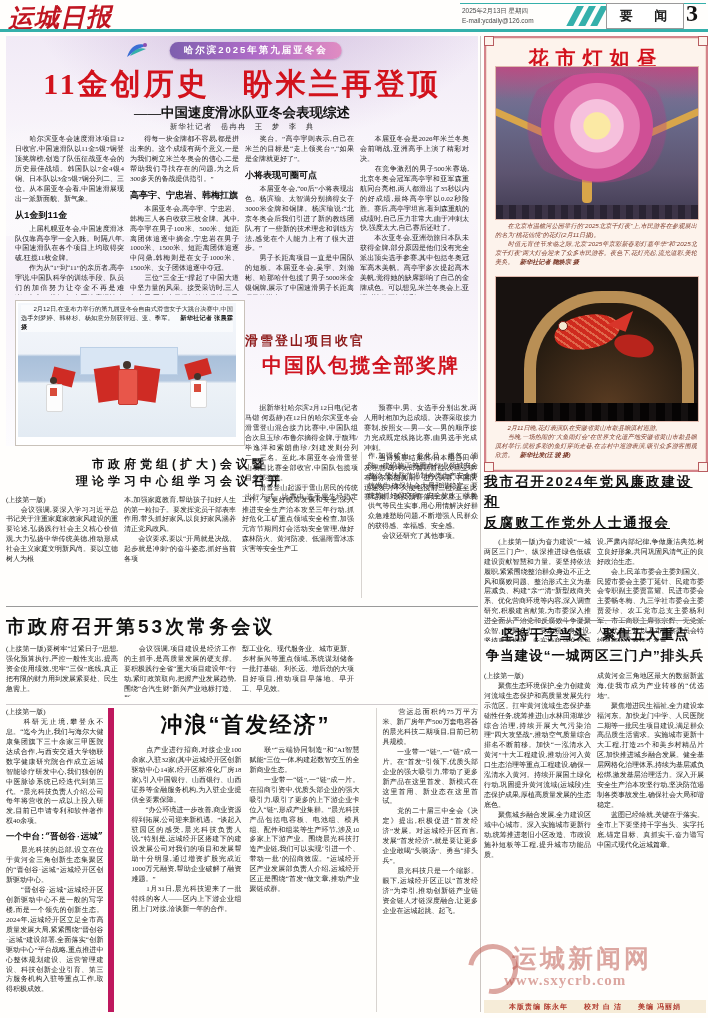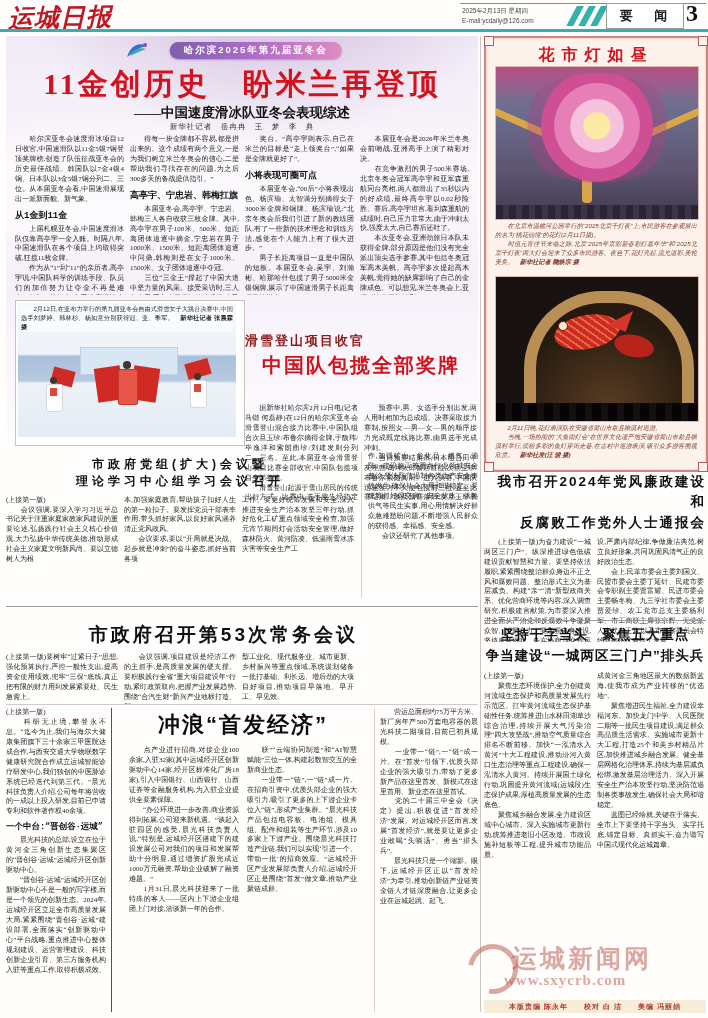--- a/index.html
+++ b/index.html
@@ -60,39 +60,39 @@
   
   .party{left:6px;top:452px;width:472px;height:150px;display:flex;}
   .party-left{width:352px;}
   .p-headline{text-align:center;font-weight:bold;font-size:12px;color:#101010;letter-spacing:4px;line-height:1.4;margin-top:4px;}
   .p-cols{display:flex;gap:6px;margin-top:6px;}
   .pcol{width:112px;height:88px;overflow:hidden;}
   .party-right{width:112px;height:146px;margin-left:7px;padding-left:6px;border-left:1px solid #d8d4d0;overflow:hidden;}
   .hr1{left:6px;top:606px;width:472px;height:1px;background:#9a9a9a;}
   .exec{left:6px;top:611px;width:472px;height:90px;display:flex;}
   .exec-left{width:352px;}
-  .e-headline{text-align:right;font-weight:bold;font-size:19px;color:#101010;letter-spacing:3px;margin-top:11px;}
+  .e-headline{text-align:left;font-weight:bold;font-size:19px;color:#101010;letter-spacing:3px;margin-top:3px;}
   .e-cols{display:flex;gap:6px;margin-top:5px;}
   .ecol{width:112px;height:52px;overflow:hidden;}
   .exec-right{width:112px;height:88px;margin-left:7px;padding-left:6px;border-left:1px solid #d8d4d0;overflow:hidden;}
   .hr2{left:6px;top:704px;width:472px;height:1px;background:#cfcacc;}
   
   .surf{left:6px;top:708px;width:472px;height:304px;display:flex;}
   .surf-a{width:110px;height:304px;overflow:hidden;}
-  .surf-mid{width:238px;margin:0 5px;padding:0 17px;border-left:1px solid #be185d;border-right:1px solid #d8d4d0;}
+  .surf-mid{width:238px;margin:0 5px;padding:0 17px;border-left:6px solid #be185d;border-right:1px solid #d8d4d0;}
   .s-headline{text-align:center;font-weight:bold;font-size:22px;color:#0c0c0c;letter-spacing:2px;margin-top:2px;}
   .s-cols{display:flex;gap:8px;margin-top:6px;}
   .scol{width:110px;height:266px;overflow:hidden;}
   .surf-d{width:108px;height:304px;overflow:hidden;}
   
   .vline{left:480px;top:36px;width:1px;height:976px;background:#ccc6c2;}
   .lantern{left:484px;top:36px;width:220px;height:432px;background:#fdf3ec;
            border:2px solid #d4838a;box-shadow:inset 0 0 0 1px #f3d9cf;}
   .corner{position:absolute;width:8px;height:8px;border:1.5px solid #b85c60;background:#fdf3ec;}
-  .l-title{position:absolute;left:0;top:7px;width:100%;text-align:center;font-weight:bold;font-size:16px;
+  .l-title{position:absolute;left:0;top:7px;width:100%;text-align:center;font-weight:bold;font-size:20px;
            color:#d2121c;letter-spacing:7px;}
   .lphoto{position:absolute;left:9px;width:202px;overflow:hidden;border:1px solid #e0b9ad;}
   .l-cap{position:absolute;left:9px;width:202px;font-size:6.2px;line-height:1.45;color:#7c3a2a;
          text-align:justify;white-space:pre-line;overflow:hidden;font-style:italic;}
   .flower{position:relative;width:100%;height:100%;
           background:linear-gradient(180deg,#8e6f96 0%,#6b6d8e 30%,#5d5470 70%,#3f3a50 100%);}
   .petals{position:absolute;left:18px;top:6px;width:166px;height:110px;border-radius:50%;
           background:radial-gradient(circle at 50% 48%,#fbe9a4 0 13%,#f6c1dd 14% 26%,#e67fb6 27% 42%,#cf4f95 43% 55%,rgba(180,60,130,.35) 56% 68%,transparent 70%);}
   .canopy{position:absolute;left:0;top:-8px;width:100%;height:52px;
           background:radial-gradient(ellipse at 12% 0%,#c2447e,transparent 55%),radial-gradient(ellipse at 88% 0%,#c2447e,transparent 55%);}
@@ -103,21 +103,21 @@
   .arch{position:absolute;left:28px;top:14px;width:146px;height:150px;border:12px solid #b98f55;
         border-bottom:none;border-radius:78px 78px 0 0;
         background:radial-gradient(circle at 50% 70%,#5a3c22,#241a10 75%);}
   .fishbody{position:absolute;background:#cf2a1e;border-radius:50%;
             background-image:repeating-linear-gradient(45deg,rgba(255,220,160,.35) 0 2px,transparent 2px 6px);}
   .fishtail{position:absolute;width:0;height:0;border-style:solid;}
   .fisheye{position:absolute;width:8px;height:8px;background:#f5e9d2;border-radius:50%;border:1.5px solid #7d1812;}
   .fcrowd{position:absolute;bottom:0;width:100%;height:18px;
           background:repeating-linear-gradient(90deg,#060404 0 9px,#141010 9px 16px);}
   .briefing{left:484px;top:472px;width:222px;}
-  .b-headline{text-align:right;font-weight:bold;font-size:13.5px;color:#101010;letter-spacing:2px;line-height:1.5;}
+  .b-headline{text-align:left;font-weight:bold;font-size:13.5px;color:#101010;letter-spacing:2px;line-height:1.5;text-decoration:underline;}
   .b-cols{display:flex;gap:6px;margin-top:5px;}
   .bcol{width:107px;height:104px;overflow:hidden;}
   .hr3{left:484px;top:620px;width:222px;height:1px;background:#9a9a9a;}
   .vanguard{left:484px;top:625px;width:222px;}
   .v-headline{text-align:center;font-weight:bold;font-size:13.5px;color:#101010;letter-spacing:1px;line-height:1.55;}
   .v-cols{display:flex;gap:6px;margin-top:5px;}
   .vcol{width:107px;height:306px;overflow:hidden;}
   
   .watermark{left:468px;top:942px;width:238px;height:56px;color:rgba(186,80,70,.5);pointer-events:none;}
   .wm-ring{position:absolute;left:0px;top:2px;width:40px;height:40px;border:5px solid rgba(186,80,70,.5);

